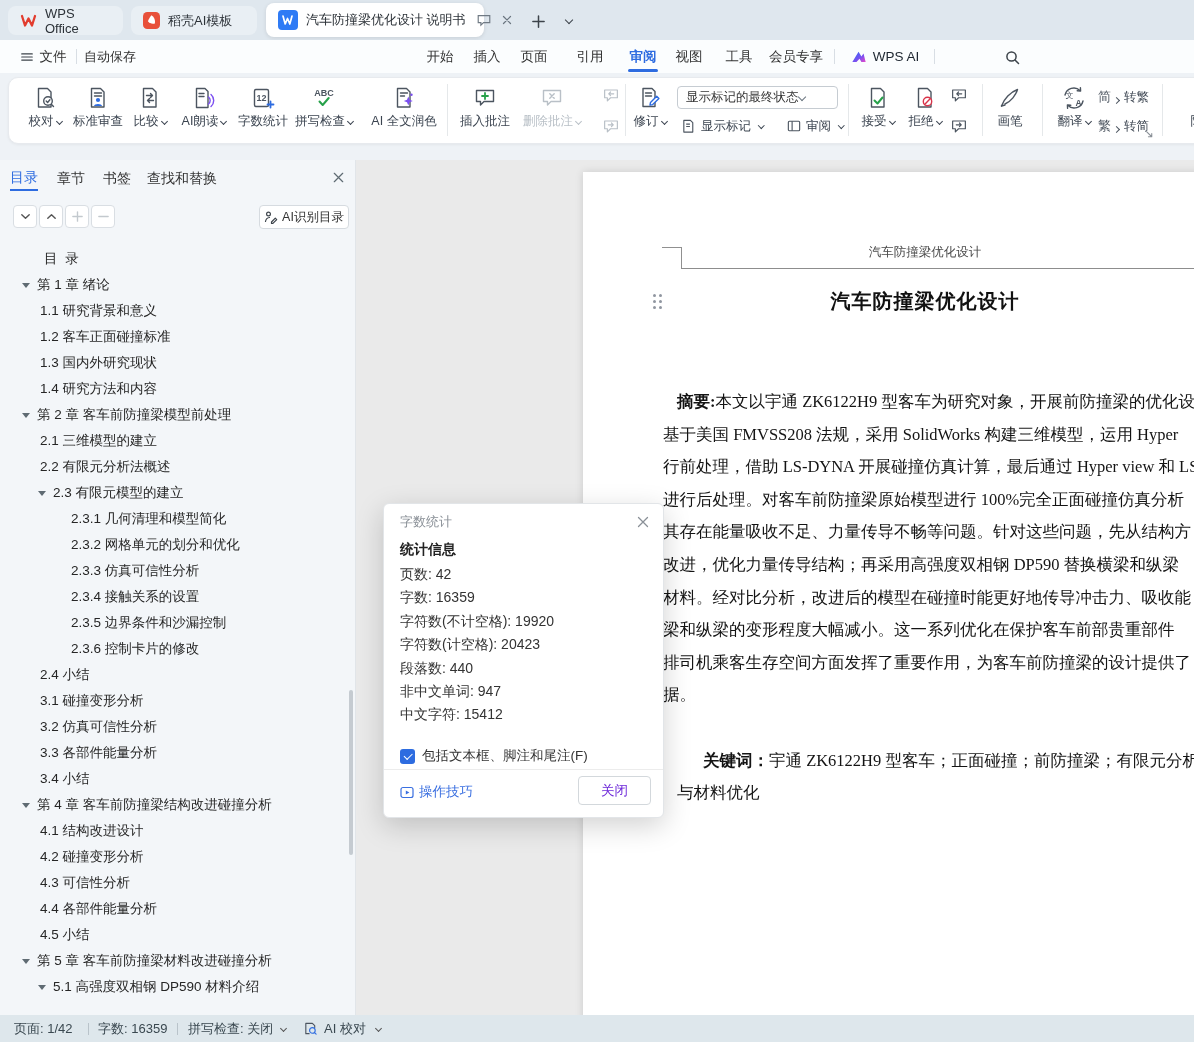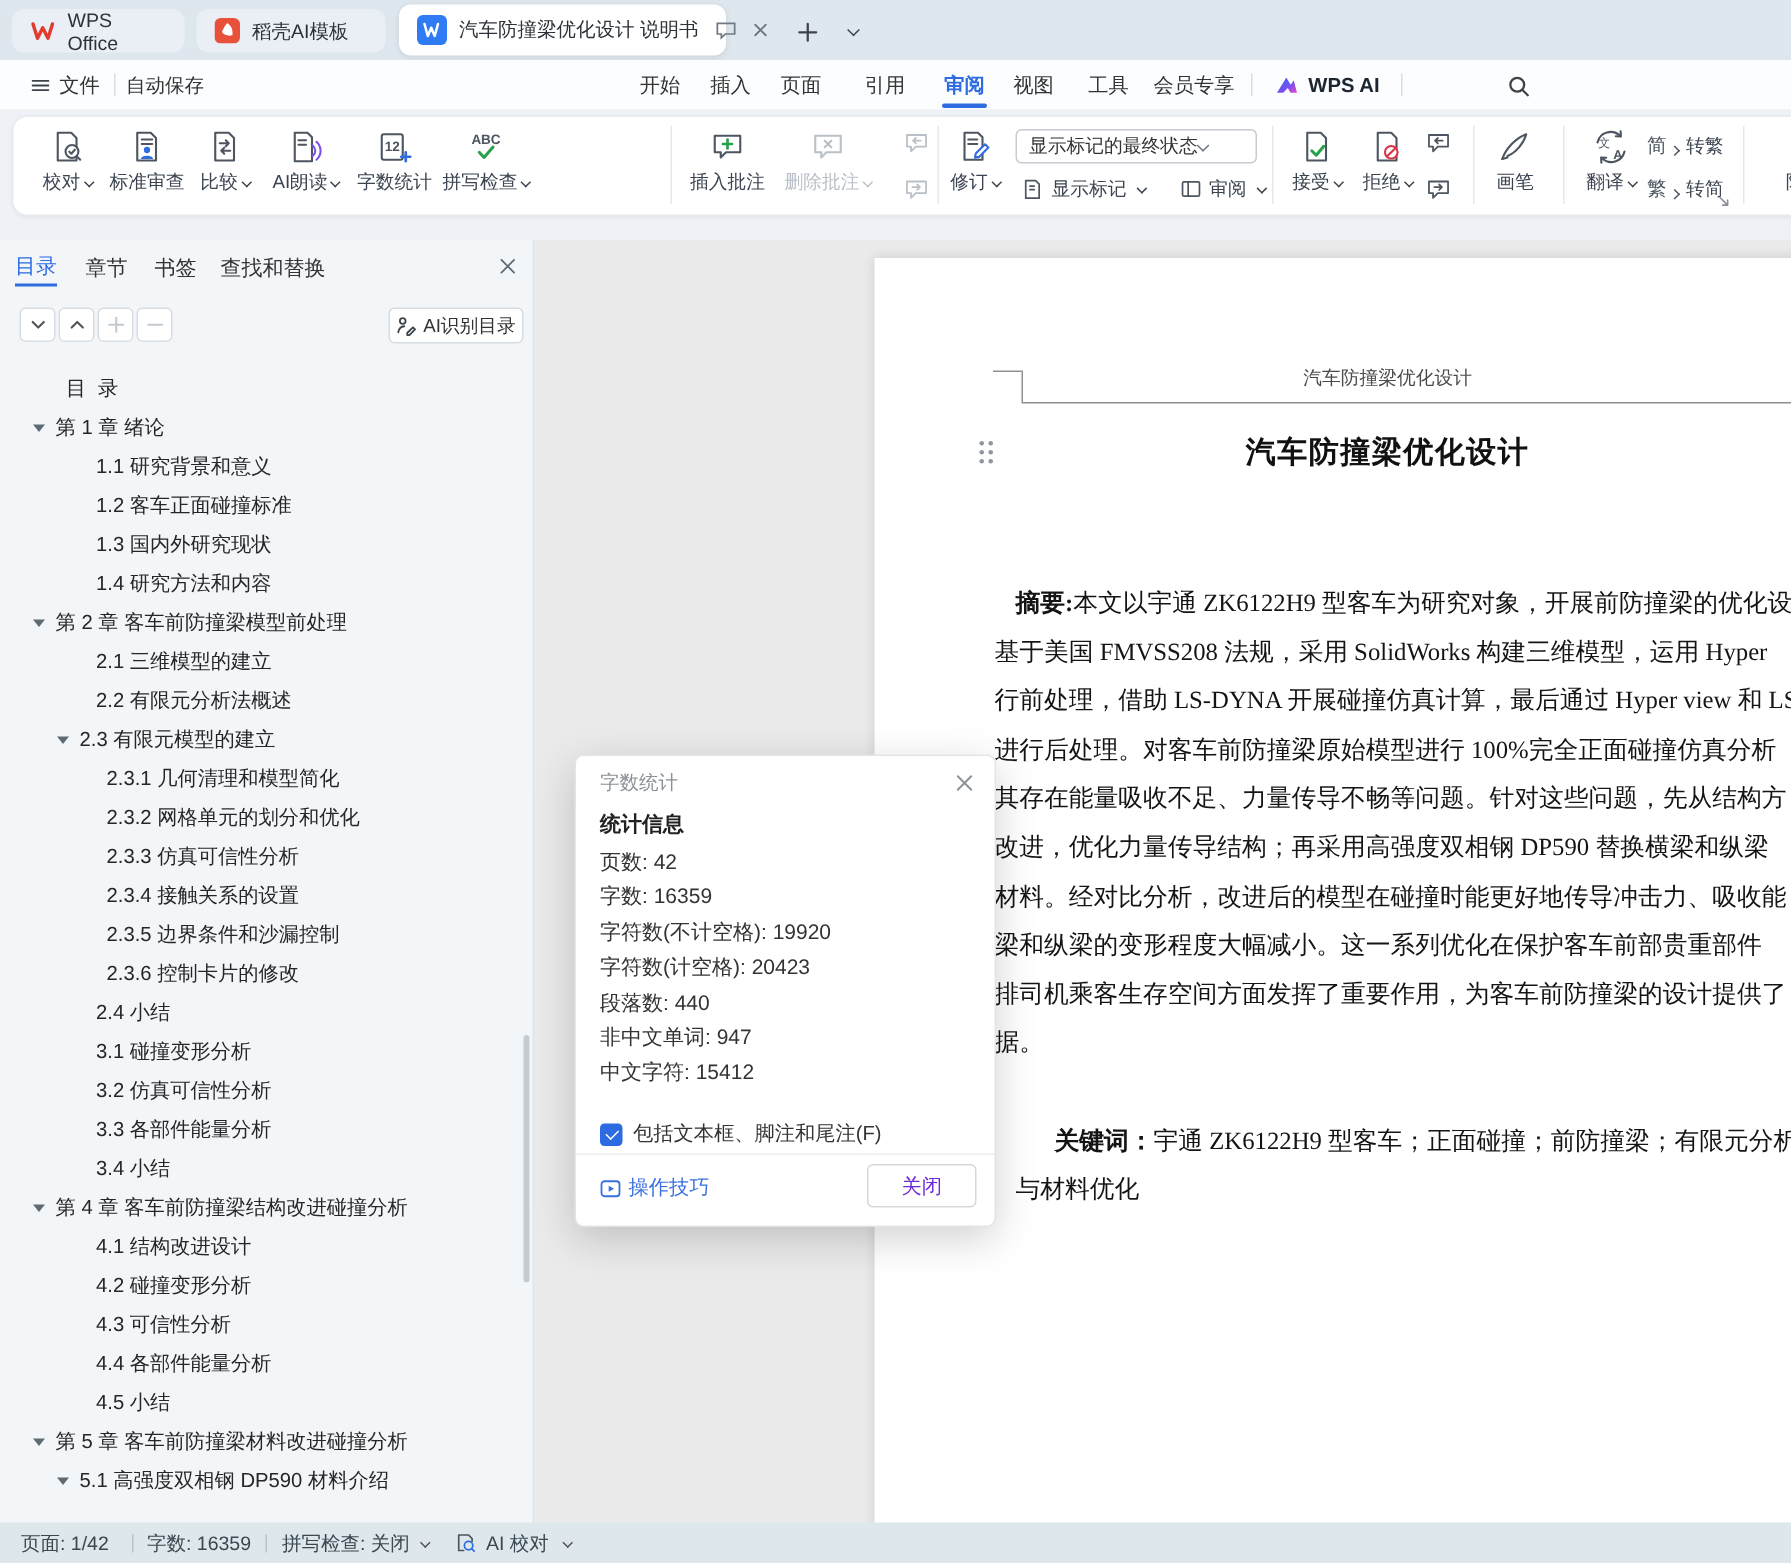--- a/index.html
+++ b/index.html
@@ -38,21 +38,21 @@
   
   .sidebar{position:absolute;left:0;top:160px;width:356px;height:855px;background:#f3f6f9;border-right:1px solid #e1e5e9;overflow:hidden}
   .sbtab{position:absolute;top:7px;height:24px;display:flex;align-items:center;font-size:14px;color:#333}
   .sbtab.active{color:#2e6ce0;border-bottom:2.5px solid #2e6ce0}
   .ctrl{position:absolute;top:45px;width:24px;height:23px;background:#fff;border:1px solid #d9dee3;border-radius:4px;display:flex;align-items:center;justify-content:center}
   .aitoc{position:absolute;left:259px;top:45px;width:90px;height:24px;background:#fff;border:1px solid #d6dbe0;border-radius:4px;display:flex;align-items:center;justify-content:center;gap:4px;font-size:12.5px;color:#333}
   .toctitle{position:absolute;left:44px;top:86px;height:26px;display:flex;align-items:center;font-size:13.5px;color:#262626;letter-spacing:2px}
   .toclist{position:absolute;left:0;top:112px;right:0}
   .toc-row{height:26px;display:flex;align-items:center;font-size:13.5px;color:#262626;white-space:nowrap}
   .toc-row.lv0{padding-left:22px}
-  .toc-row.lv1{padding-left:64px}
+  .toc-row.lv1{padding-left:40px}
   .toc-row.lv1.hascaret{padding-left:38px}
   .toc-row.lv2{padding-left:71px}
   .tri{width:0;height:0;border-left:4.5px solid transparent;border-right:4.5px solid transparent;border-top:5.5px solid #5f6b73;margin-right:7px;flex:0 0 auto}
   .sbscroll{position:absolute;right:2px;top:530px;width:4px;height:165px;border-radius:2px;background:#c5cbd1}
   
   .docarea{position:absolute;left:356px;top:160px;width:838px;height:855px;background:#eaeaea}
   .page{position:absolute;left:227px;top:12px;width:780px;height:900px;background:#fff;box-shadow:0 0 8px rgba(0,0,0,.13)}
   .hline{position:absolute;background:#909090}
   .hdrtext{position:absolute;left:307px;top:84px;width:524px;text-align:center;font-family:"Liberation Serif","DejaVu Serif",serif;font-size:12.5px;color:#4a4a4a}
   .doctitle{position:absolute;left:307px;top:128px;width:524px;text-align:center;font-size:20px;font-weight:bold;color:#111;letter-spacing:1px}
@@ -203,21 +203,21 @@
           <defs>
             <linearGradient id="g1" x1="0" y1="0" x2="1" y2="1">
               <stop offset="0" stop-color="#2b6df5"></stop>
               <stop offset=".6" stop-color="#7b4ff0"></stop>
               <stop offset="1" stop-color="#e84ac8"></stop>
             </linearGradient>
           </defs>
           <path fill="url(#g1)" d="M1.5 14.5L8.5 3l3.2 5.4 2.4-3.2 2.4 9.3h-4.8l-2.1-3.6-3.4 3.6z"></path>
         </svg>
       </span>
-    <span style="font-weight:bold;color:#1d2630">WPS AI</span>
+    <span style="font-weight:normal;color:#1d2630">WPS AI</span>
   </div>
   <div class="msep" style="left:934px"></div>
   <div class="qbtn" style="left:1002px;top:7px">
       <svg width="17" height="17" viewBox="0 0 17 17" fill="none" stroke="#3c434a" stroke-width="1.5" stroke-linecap="round">
         <circle cx="7.5" cy="7.5" r="4.6"></circle>
         <path d="M11 11l3.5 3.5"></path>
       </svg>
     </div>
 </div>
 
@@ -291,20 +291,33 @@
   <div class="rbtn" style="left:288px;width:72px">
     <span>
         <svg width="26" height="26" viewBox="0 0 26 26" fill="none" stroke="#4c5560" stroke-width="1.4">
           <text x="13" y="11" font-size="9" font-weight="bold" fill="#4c5560" stroke="none" text-anchor="middle" font-family="Liberation Sans,sans-serif">ABC</text>
           <path stroke="#27a14a" stroke-width="2" stroke-linecap="round" stroke-linejoin="round" d="M8.5 16.5l3.2 3.5 6-7"></path>
         </svg>
       </span>
     <span class="rlbl">
         <span>拼写检查</span>
         <i class="chev"></i>
+      </span>
+  </div>
+  <div class="rbtn" style="left:358px;width:92px">
+    <span>
+        <svg width="26" height="26" viewBox="0 0 26 26" fill="none" stroke="#4c5560" stroke-width="1.4" stroke-linecap="round" stroke-linejoin="round">
+          <path d="M6.5 3.5h9l3.5 3.5v15H6.5z"></path>
+          <path d="M9.5 8h7M9.5 11h4"></path>
+          <path fill="#7b4ff0" stroke="none" d="M17.3 11.5l1.3 3.2 3.2 1.3-3.2 1.3-1.3 3.2-1.3-3.2-3.2-1.3 3.2-1.3z"></path>
+          <circle fill="#7b4ff0" stroke="none" cx="20.5" cy="9.8" r="1.2"></circle>
+        </svg>
+      </span>
+    <span class="rlbl">
+        <span>AI 全文润色</span>
       </span>
   </div>
 
   <div class="rdiv" style="left:447px"></div>
 
   <div class="rbtn" style="left:454px;width:62px">
     <span>
         <svg width="26" height="26" viewBox="0 0 26 26" fill="none" stroke="#4c5560" stroke-width="1.4" stroke-linecap="round" stroke-linejoin="round">
           <path d="M4.5 5.5h17v11h-9.5L8.5 20v-3.5h-4z"></path>
           <path stroke="#27a14a" stroke-width="1.8" d="M13 8v6M10 11h6"></path>

